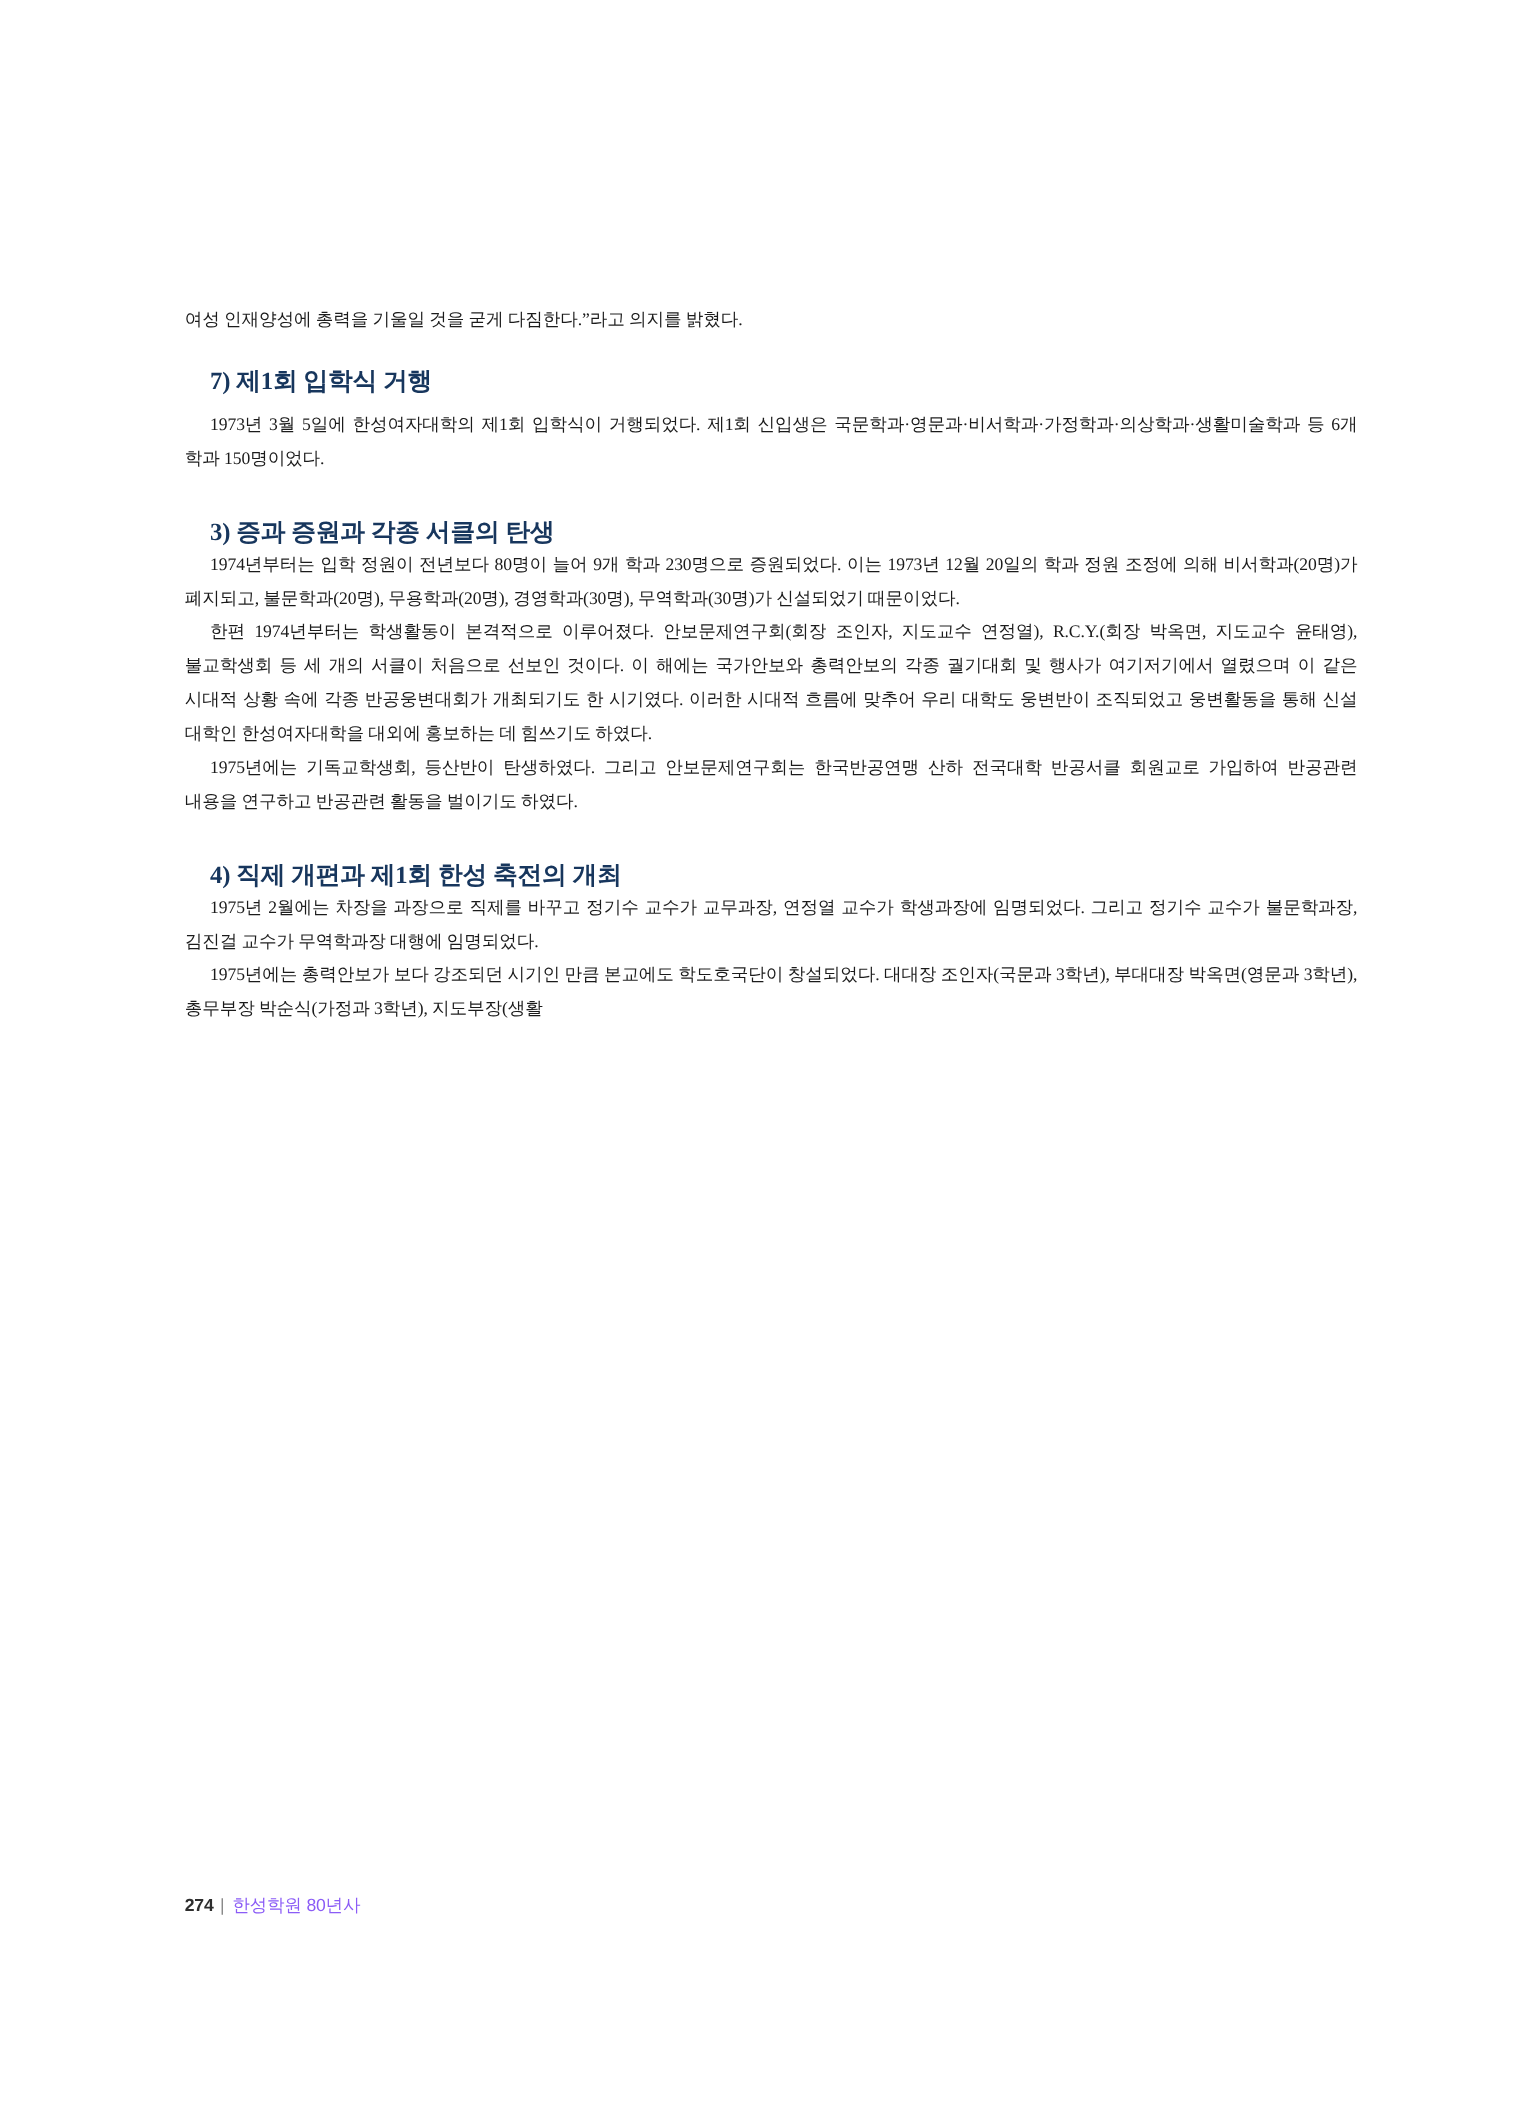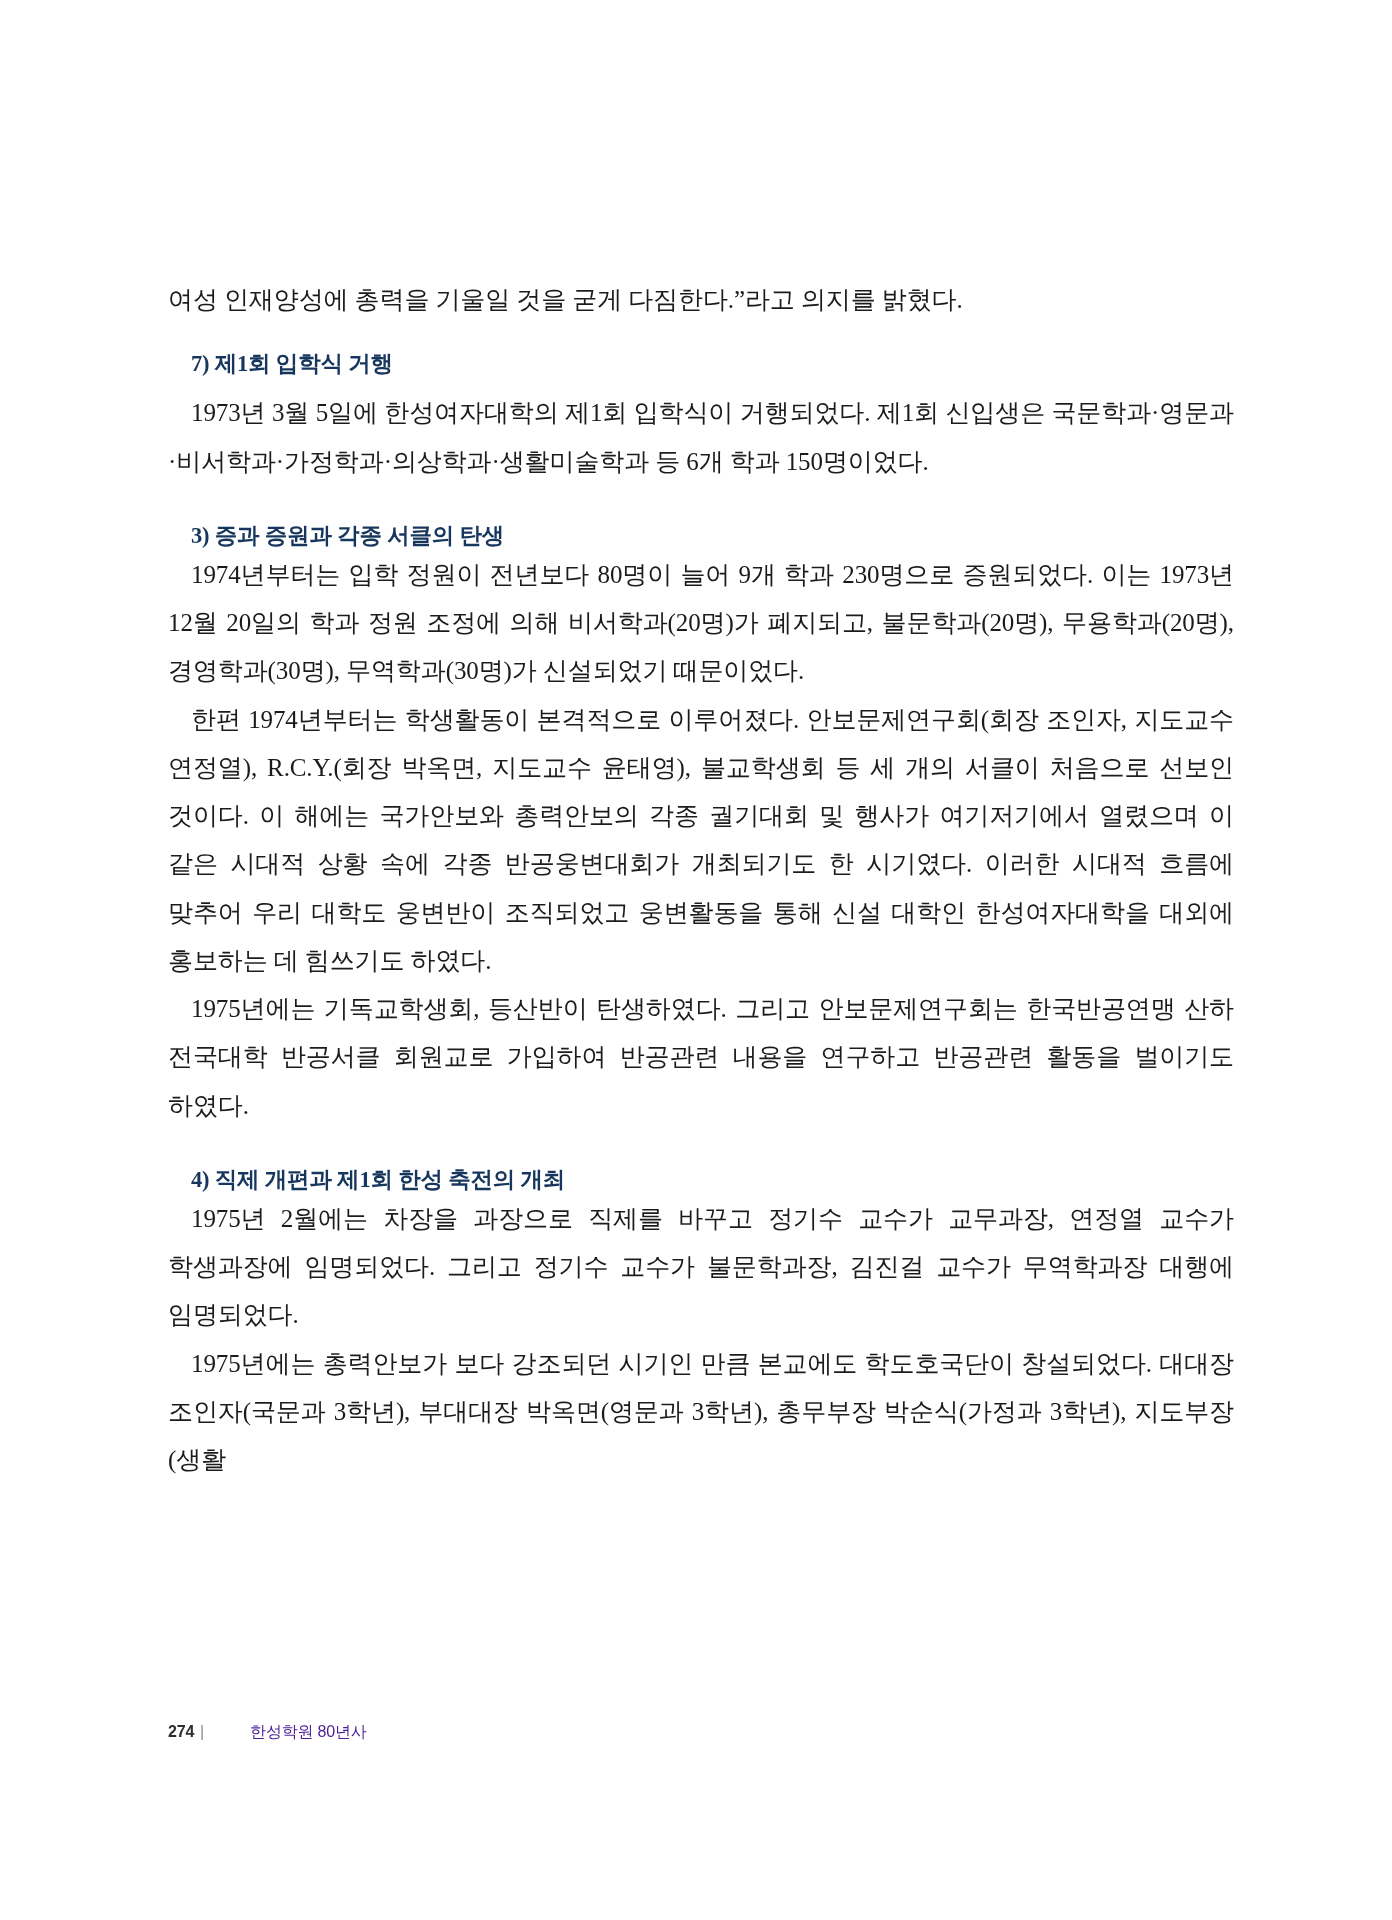--- a/index.html
+++ b/index.html
@@ -23,21 +23,21 @@
     background: #ffffff;
   }
   .content {
     position: absolute;
     left: 168px;
     top: 276px;
     width: 1066px;
   }
   p {
     margin: 0;
-    font-size: 25px;
+    font-size: 16px;
     line-height: 1.93;
     color: #1b1b1b;
     text-align: justify;
     text-justify: inter-character;
     letter-spacing: -0.1px;
     word-break: keep-all;
   }
   p.indent {
     text-indent: 23px;
   }
@@ -72,22 +72,21 @@
   }
   .footer .pagenum {
     font-weight: 700;
     color: #2e2e2e;
   }
   .footer .sep {
     margin: 0 7px 0 6px;
     color: #8a8a8a;
   }
   .footer .bookname {
-    color: #4c1d95;
-    margin-left: 39px;
+    color: #8b5cf6;
   }
 </style>
 </head>
 <body>
 
 <div class="page">
 
   <div class="content">
 
     <p class="lead">여성 인재양성에 총력을 기울일 것을 굳게 다짐한다.”라고 의지를 밝혔다.</p>

